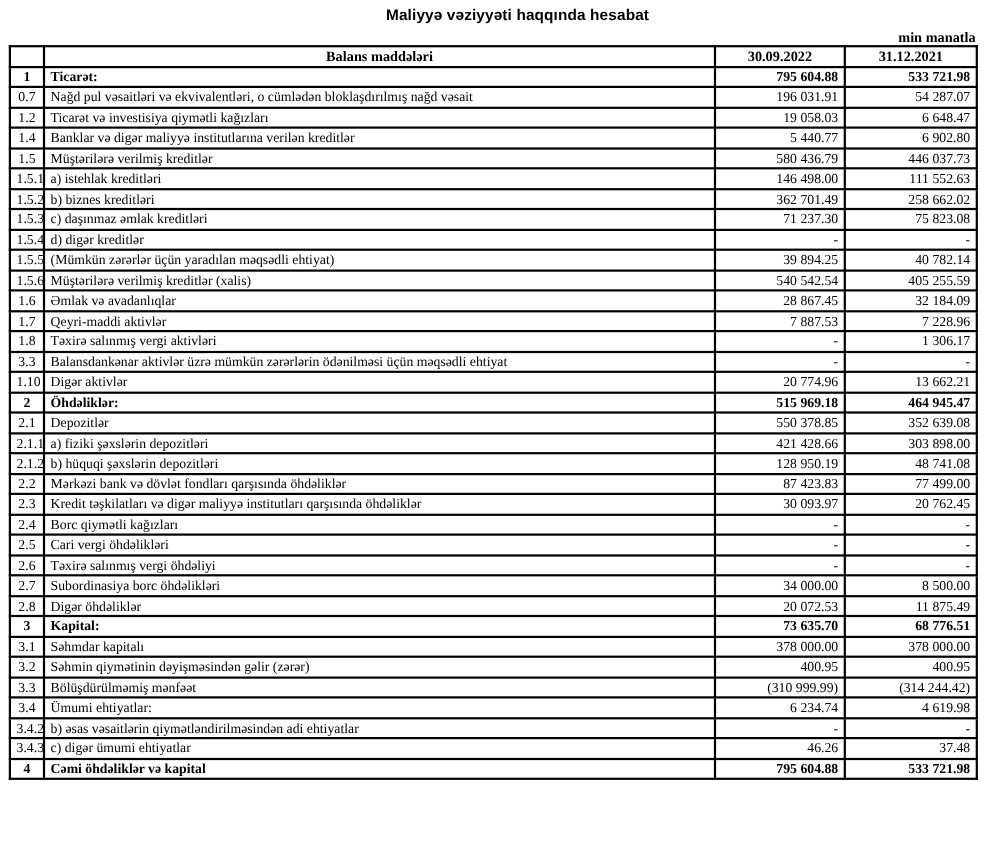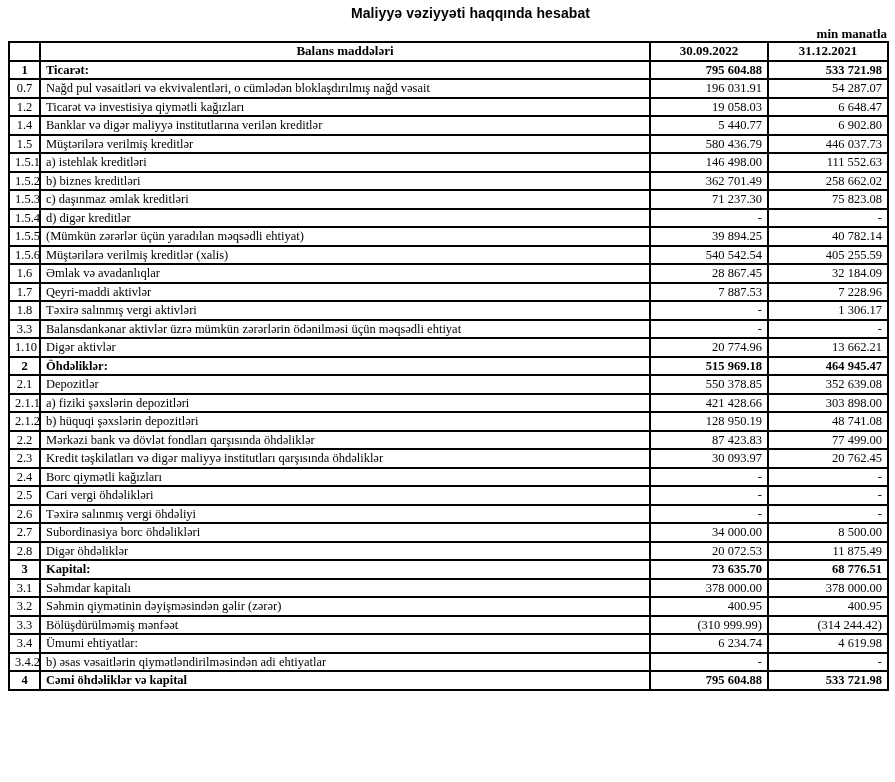--- a/index.html
+++ b/index.html
@@ -273,20 +273,26 @@
           <td class="c-item">Ümumi ehtiyatlar:</td>
           <td class="c-val">6 234.74</td>
           <td class="c-val">4 619.98</td>
         </tr>
         <tr>
           <td class="c-num">3.4.2</td>
           <td class="c-item">b) əsas vəsaitlərin qiymətləndirilməsindən adi ehtiyatlar</td>
           <td class="c-val">-</td>
           <td class="c-val">-</td>
         </tr>
+        <tr>
+          <td class="c-num">3.4.3</td>
+          <td class="c-item">c) digər ümumi ehtiyatlar</td>
+          <td class="c-val">46.26</td>
+          <td class="c-val">37.48</td>
+        </tr>
         <tr class="section">
           <td class="c-num">4</td>
           <td class="c-item">Cəmi öhdəliklər və kapital</td>
           <td class="c-val">795 604.88</td>
           <td class="c-val">533 721.98</td>
         </tr>
       </tbody>
   </table>
 </div>
 

